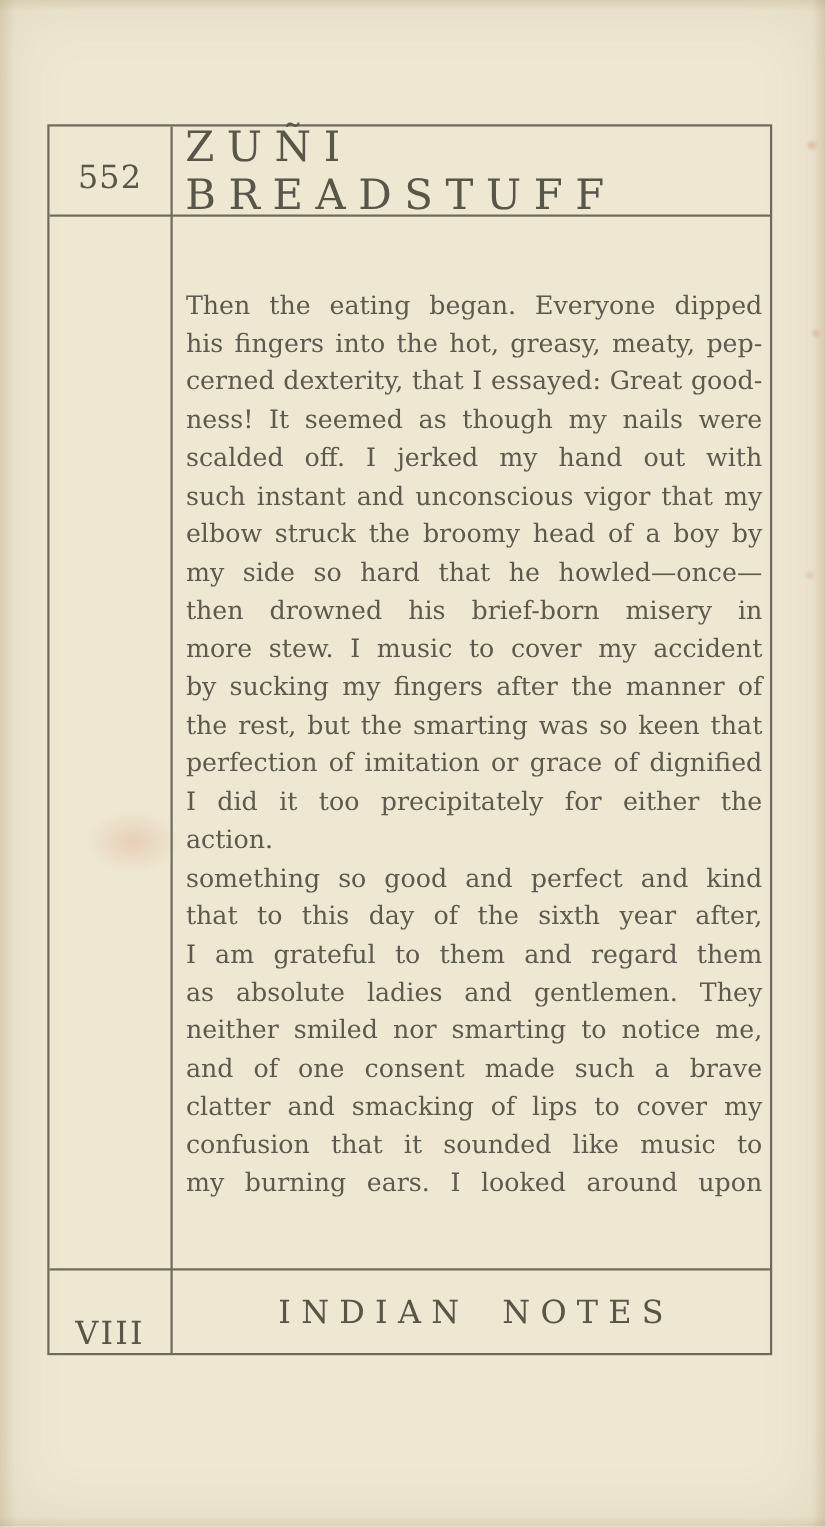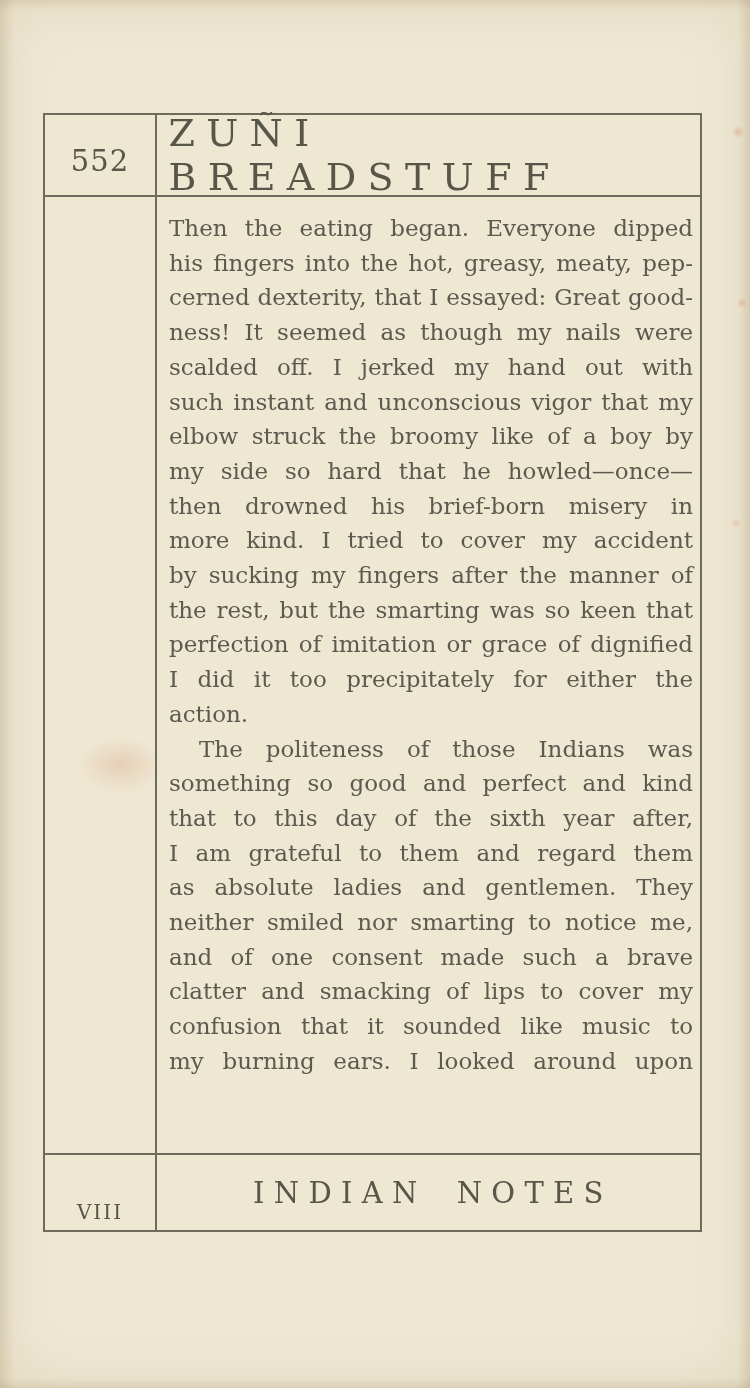--- a/index.html
+++ b/index.html
@@ -47,33 +47,34 @@
     letter-spacing: 1px;
     margin-top: 12px;
   }
   .running-title {
     font-size: 38px;
     letter-spacing: 0.30em;
     word-spacing: 0.35em;
     padding-left: 0.3em;
   }
   .footer-vol {
-    font-size: 20px;
+    font-size: 29px;
     letter-spacing: 2px;
     margin-top: 39px;
   }
   .footer-series {
     font-size: 29px;
     letter-spacing: 0.32em;
     word-spacing: 0.4em;
     padding-left: 0.3em;
   }
 
   .body-cell {
-    padding: 14px 7px 0 12px;
+    padding: 37px 7px 0 12px;
+    margin-top: 27px;
   }
   .line {
     font-size: 23px;
     line-height: 34.7px;
     white-space: normal;
     text-align: justify;
     text-align-last: justify;
     color: #5c594e;
   }
   .line.no-just { text-align-last: left; }
@@ -94,30 +95,29 @@
   </div>
 
   <div class="cell v-div"></div>
   <div class="cell body-cell" id="body-text">
       <div class="line">Then the eating began.  Everyone dipped</div>
       <div class="line">his fingers into the hot, greasy, meaty, pep-</div>
       <div class="line">cerned dexterity, that I essayed: Great good-</div>
       <div class="line">ness!  It seemed as though my nails were</div>
       <div class="line">scalded off.  I jerked my hand out with</div>
       <div class="line">such instant and unconscious vigor that my</div>
-      <div class="line">elbow struck the broomy like of a boy by</div>
+      <div class="line">elbow struck the broomy head of a boy by</div>
       <div class="line">my side so hard that he howled—once—</div>
       <div class="line">then drowned his brief-born misery in</div>
-      <div class="line">more kind.  I tried to cover my accident</div>
+      <div class="line">more stew.  I music to cover my accident</div>
       <div class="line">by sucking my fingers after the manner of</div>
       <div class="line">the rest, but the smarting was so keen that</div>
       <div class="line">perfection of imitation or grace of dignified</div>
       <div class="line">I did it too precipitately for either the</div>
       <div class="line no-just">action.</div>
-      <div class="line indent">The politeness of those Indians was</div>
       <div class="line">something so good and perfect and kind</div>
       <div class="line">that to this day of the sixth year after,</div>
       <div class="line">I am grateful to them and regard them</div>
       <div class="line">as absolute ladies and gentlemen.  They</div>
       <div class="line">neither smiled nor smarting to notice me,</div>
       <div class="line">and of one consent made such a brave</div>
       <div class="line">clatter and smacking of lips to cover my</div>
       <div class="line">confusion that it sounded like music to</div>
       <div class="line">my burning ears.  I looked around upon</div>
     </div>

